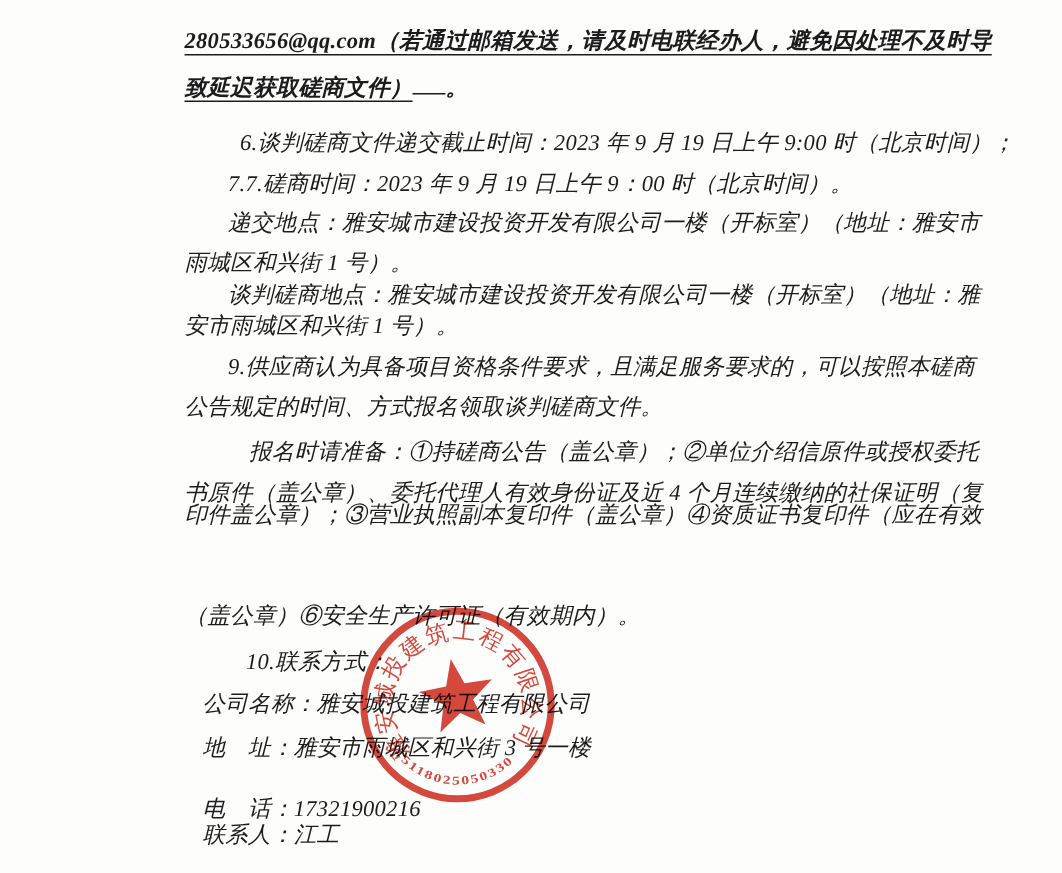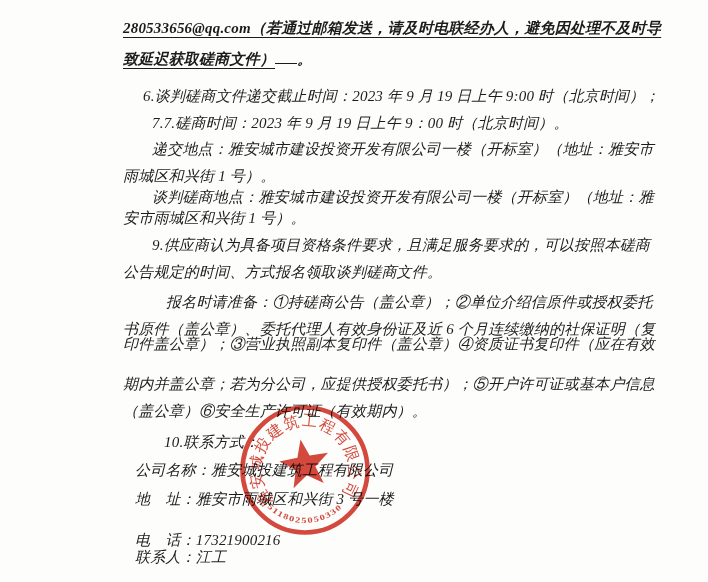--- a/index.html
+++ b/index.html
@@ -45,43 +45,42 @@
 <body>
 
 <div class="page">
 
   <div class="ln bold ul" style="left:123px;top:18px;">280533656@qq.com（若通过邮箱发送，请及时电联经办人，避免因处理不及时导</div>
 
   <div class="ln bold" style="left:123px;top:49px;">
     <span class="ul">致延迟获取磋商文件）</span><span class="uspace"></span><span>。</span>
   </div>
 
-  <div class="ln" style="left:143px;top:86px;">6.谈判磋商文件递交截止时间：2023 年 9 月 19 日上午 9:00 时（北京时间）；</div>
+  <div class="ln" style="left:160px;top:86px;">6.谈判磋商文件递交截止时间：2023 年 9 月 19 日上午 9:00 时（北京时间）；</div>
 
   <div class="ln" style="left:152px;top:113px;">7.7.磋商时间：2023 年 9 月 19 日上午 9：00 时（北京时间）。</div>
 
   <div class="ln" style="left:152px;top:139px;">递交地点：雅安城市建设投资开发有限公司一楼（开标室）（地址：雅安市</div>
 
   <div class="ln" style="left:123px;top:166px;">雨城区和兴街 1 号）。</div>
 
   <div class="ln" style="left:152px;top:187px;">谈判磋商地点：雅安城市建设投资开发有限公司一楼（开标室）（地址：雅</div>
 
   <div class="ln" style="left:123px;top:208px;">安市雨城区和兴街 1 号）。</div>
 
   <div class="ln" style="left:152px;top:235px;">9.供应商认为具备项目资格条件要求，且满足服务要求的，可以按照本磋商</div>
 
   <div class="ln" style="left:166px;top:292px;">报名时请准备：①持磋商公告（盖公章）；②单位介绍信原件或授权委托</div>
 
   <div class="ln" style="left:123px;top:262px;">公告规定的时间、方式报名领取谈判磋商文件。</div>
 
-  <div class="ln" style="left:123px;top:319px;">书原件（盖公章）、委托代理人有效身份证及近 6 个月连续缴纳的社保证明（复</div>
+  <div class="ln" style="left:123px;top:319px;">书原件（盖公章）、委托代理人有效身份证及近 4 个月连续缴纳的社保证明（复</div>
 
   <div class="ln" style="left:123px;top:334px;text-align:center;">印件盖公章）；③营业执照副本复印件（盖公章）④资质证书复印件（应在有效</div>
 
-  <div class="ln" style="left:123px;top:374px;">期内并盖公章；若为分公司，应提供授权委托书）；⑤开户许可证或基本户信息</div>
 
   <div class="ln" style="left:123px;top:401px;">（盖公章）⑥安全生产许可证（有效期内）。</div>
 
   <div class="ln" style="left:140px;top:432px;margin-left:24px;">10.联系方式：</div>
 
   <div class="ln" style="left:135px;top:460px;">公司名称：雅安城投建筑工程有限公司</div>
 
   <div class="ln" style="left:135px;top:489px;">地　址：雅安市雨城区和兴街 3 号一楼</div>
 
   <div class="ln" style="left:135px;top:530px;">电　话：17321900216</div>

